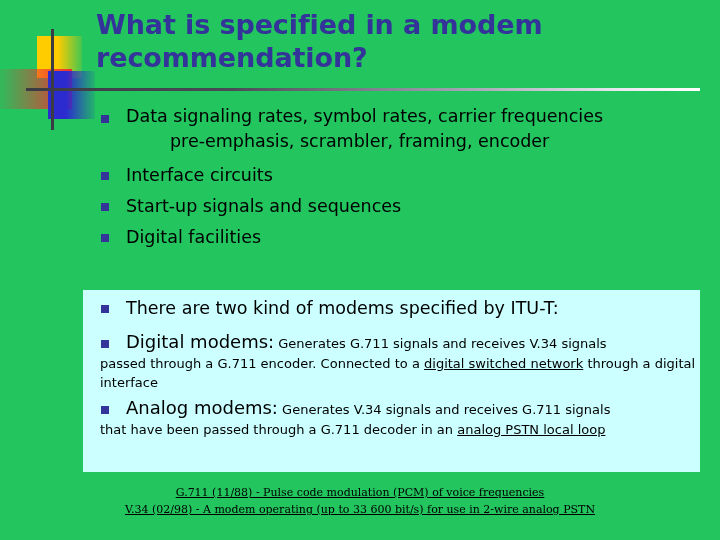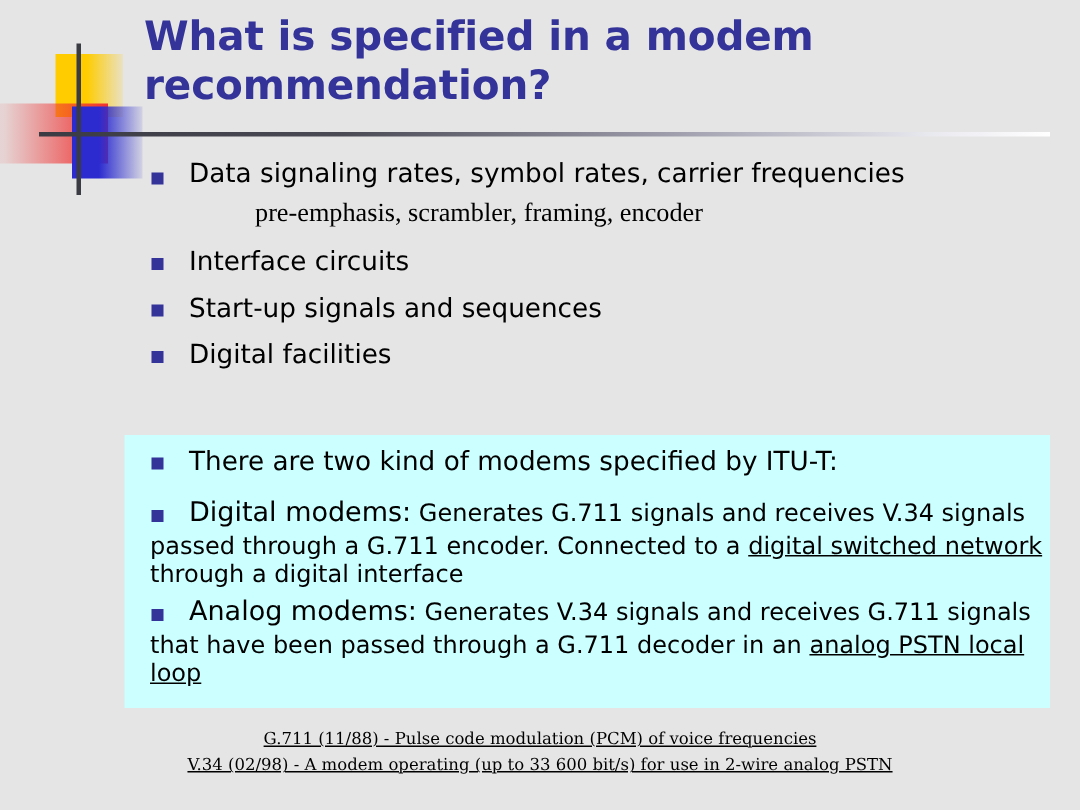--- a/index.html
+++ b/index.html
@@ -8,21 +8,21 @@
     width: 720px;
     height: 540px;
     overflow: hidden;
     background: #ffffff;
   }
 
   #slide {
     position: relative;
     width: 720px;
     height: 540px;
-    background: #e5e5e5;
+    background: #22c55e;
     font-family: "DejaVu Sans", sans-serif;
   }
 
   
   #logo-mark {
     position: absolute;
     left: 0px;
     top: 18px;
     width: 100px;
     height: 100px;
@@ -112,21 +112,20 @@
     color: #000000;
     padding-left: 26px;
   }
 
   
   #bullet-0 { margin-top: 0px; }
   #bullet-0 .bullet-marker { top: 11px; }
   #bullet-0 .line-2 {
     display: block;
     padding-left: 44px;
-    font-family: Liberation Serif, serif;
   }
 
   #bullet-1 { margin-top: 9px; }
   #bullet-1 .bullet-marker { top: 9px; }
   #bullet-2 { margin-top: 6px; }
   #bullet-2 .bullet-marker { top: 9px; }
   #bullet-3 { margin-top: 6px; }
   #bullet-3 .bullet-marker { top: 9px; }
   #bullet-4 { margin-top: 6px; }
   #bullet-4 .bullet-marker { top: 9px; }
@@ -154,21 +153,21 @@
   #bullet-6 { margin-top: 9px; }
   #bullet-6 .bullet-marker { top: 10px; }
   #bullet-7 { margin-top: 4px; }
   #bullet-7 .bullet-marker { top: 10px; }
 
   .lead-term {
     font-size: 18px;
     line-height: 24px;
   }
   .detail-text {
-    font-size: 16px;
+    font-size: 13px;
     line-height: 19px;
   }
   .para-block {
     padding-left: 26px;
     color: #000000;
   }
   .para-block .cont-line {
     display: block;
     margin-left: -26px;
   }

